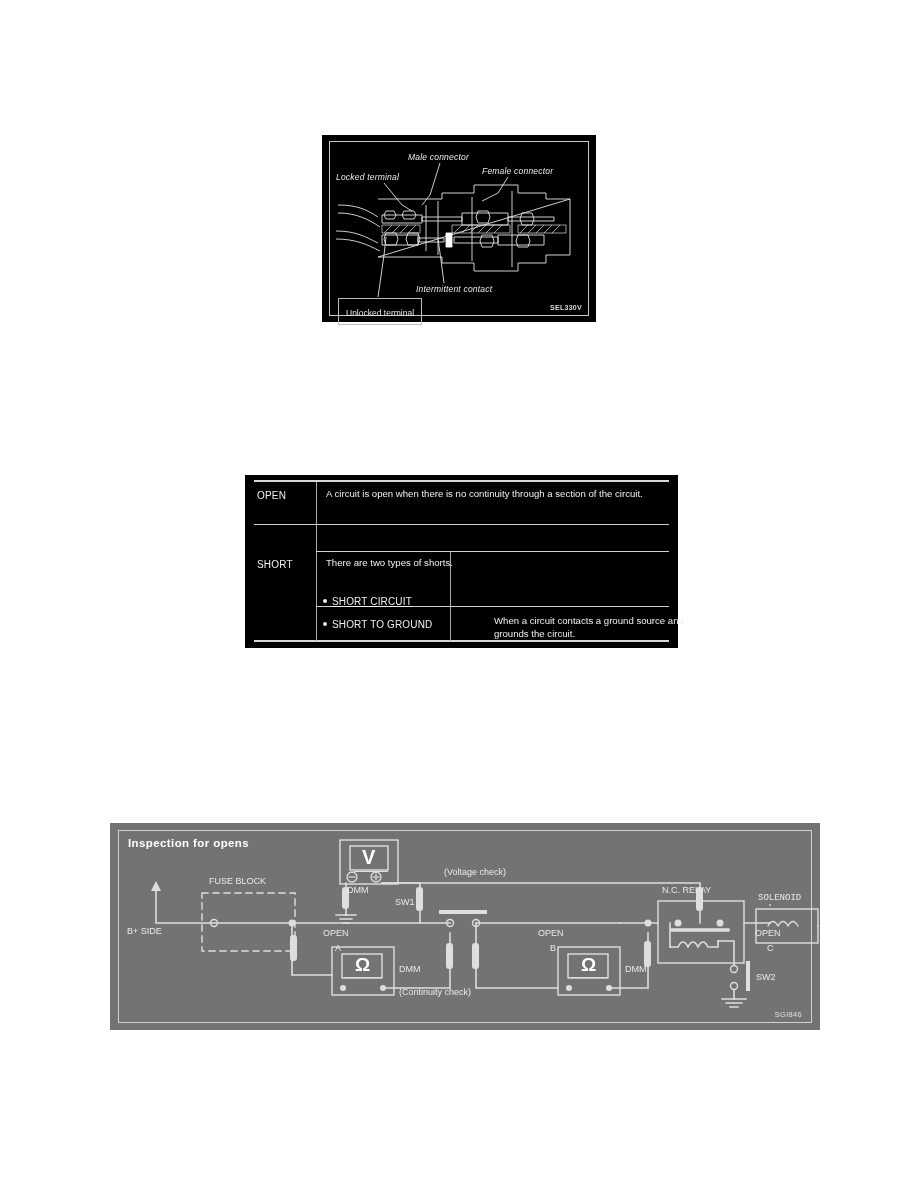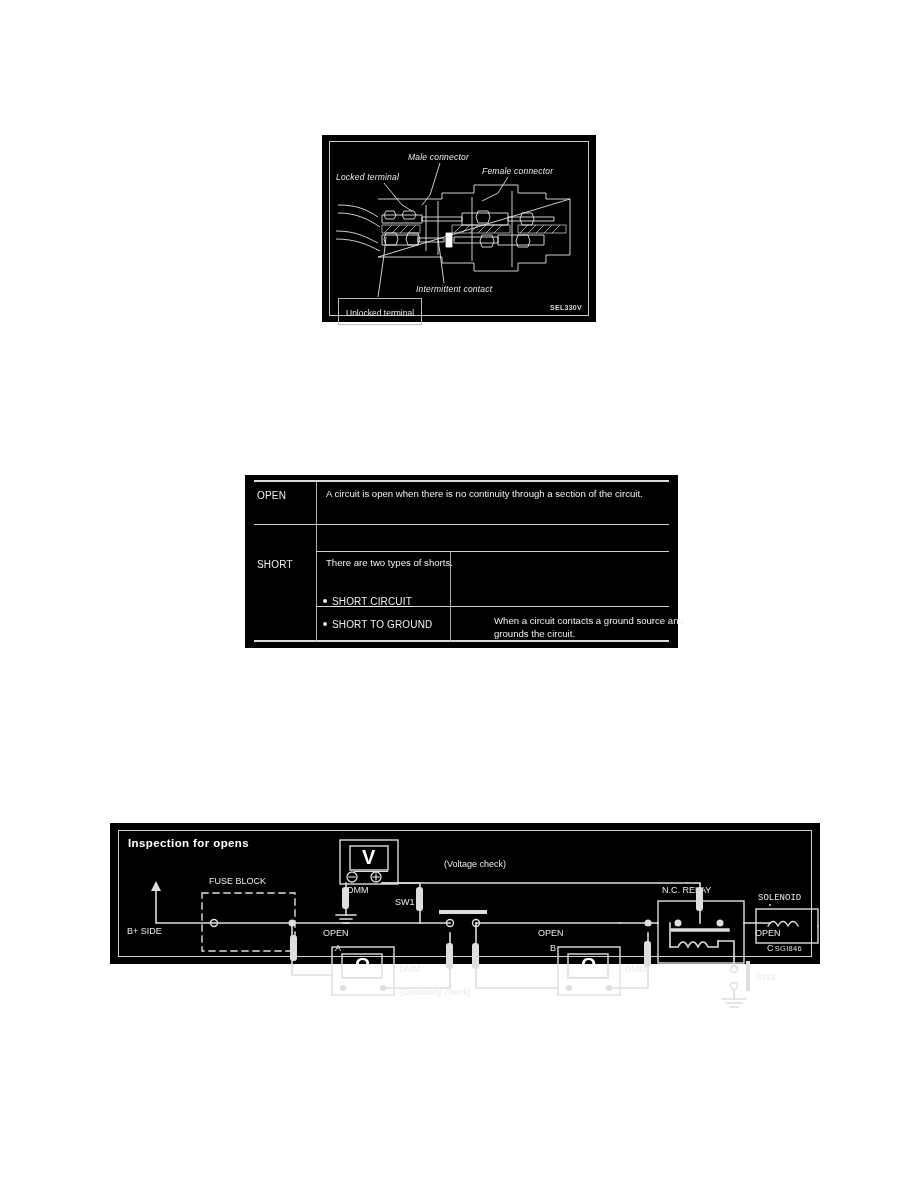--- a/index.html
+++ b/index.html
@@ -50,22 +50,22 @@
   }
   .term{font-size:10px;letter-spacing:.2px;}
   .bullet-row{display:flex;align-items:flex-start;gap:5px;}
   .bullet-dot{
     display:inline-block;width:4px;height:4px;border-radius:50%;
     background:#efefef;margin-top:4px;flex:0 0 auto;
   }
 
   
   #fig-opens{
-    position:absolute;left:110px;top:823px;width:710px;height:141px;
-    background:#000000;
+    position:absolute;left:110px;top:823px;width:710px;height:207px;
+    background:#737373;
   }
   #fig-opens .inner-frame{
     position:absolute;left:8px;top:7px;right:8px;bottom:7px;
     border:1px solid #d2d2d2;
   }
   #fig-opens svg{position:absolute;left:0;top:0;}
   #opens-title{
     position:absolute;left:18px;top:14px;color:#ffffff;
     font-size:11.5px;font-weight:bold;letter-spacing:.4px;
   }
@@ -296,21 +296,21 @@
   <div class="clbl" style="left:252px;top:23px;font-size:20px;font-weight:bold;color:#fff;">V</div>
   <div class="clbl" style="left:245px;top:45px;font-size:20px;color:#fff;">​</div>
   <div class="clbl" style="left:244px;top:48px;width:34px;height:1px;background:#dedede;"></div>
 
   <div class="clbl" style="left:245px;top:131px;font-size:19px;font-weight:bold;color:#fff;">Ω</div>
   <div class="clbl" style="left:234px;top:154px;width:38px;height:1px;background:#dedede;"></div>
 
   <div class="clbl" style="left:471px;top:131px;font-size:19px;font-weight:bold;color:#fff;">Ω</div>
   <div class="clbl" style="left:460px;top:154px;width:38px;height:1px;background:#dedede;"></div>
 
-  <div class="clbl" style="left:294px;top:36px;padding-left:40px;">(Voltage check)</div>
+  <div class="clbl" style="left:294px;top:44px;padding-left:40px;">(Voltage check)</div>
   <div class="clbl" style="left:237px;top:62px;">DMM</div>
   <div class="clbl" style="left:289px;top:164px;">(Continuity check)</div>
   <div class="clbl" style="left:289px;top:141px;">DMM</div>
   <div class="clbl" style="left:515px;top:141px;">DMM</div>
 
   <div class="clbl" style="left:17px;top:103px;">B+ SIDE</div>
   <div class="clbl" style="left:99px;top:53px;">FUSE BLOCK</div>
   <div class="clbl" style="left:285px;top:74px;">SW1</div>
   <div class="clbl" style="left:646px;top:149px;">SW2</div>
   <div class="clbl" style="left:552px;top:62px;">N.C. RELAY</div>

